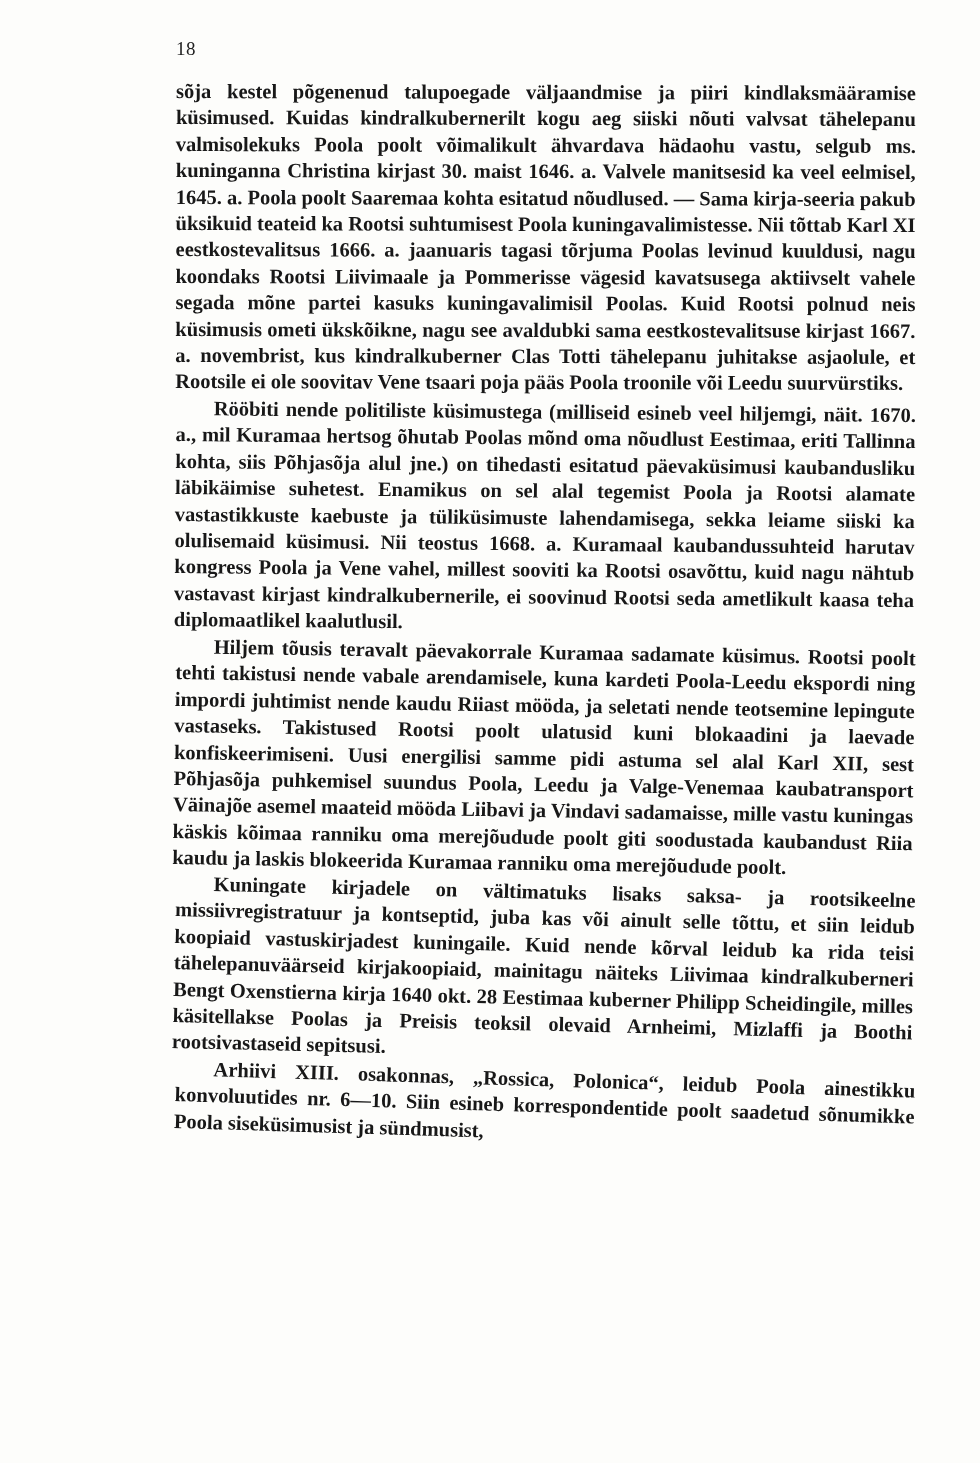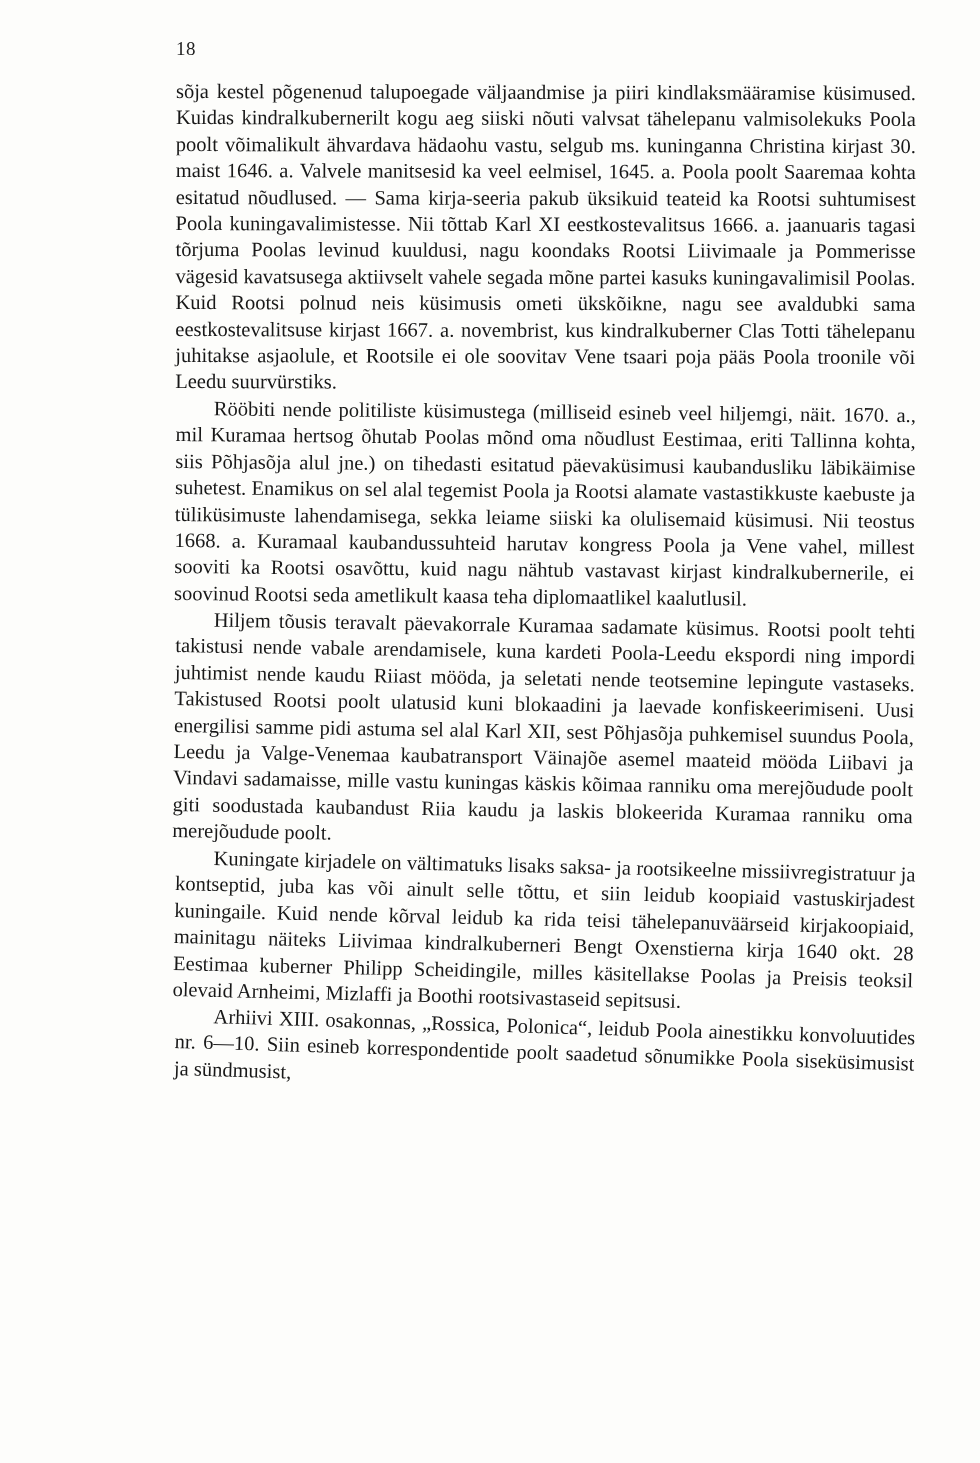--- a/index.html
+++ b/index.html
@@ -29,20 +29,21 @@
     top: 38px;
     font-size: 19px;
     letter-spacing: 0.5px;
     color: #222;
   }
   .text-block {
     position: absolute;
     left: 176px;
     top: 78px;
     width: 740px;
+    font-weight: bold;
   }
   
   .para {
     font-size: 20.5px;
     line-height: 26.4px;
     text-align: justify;
     text-justify: inter-word;
     color: #181818;
     margin: 0;
     transform-origin: left top;

